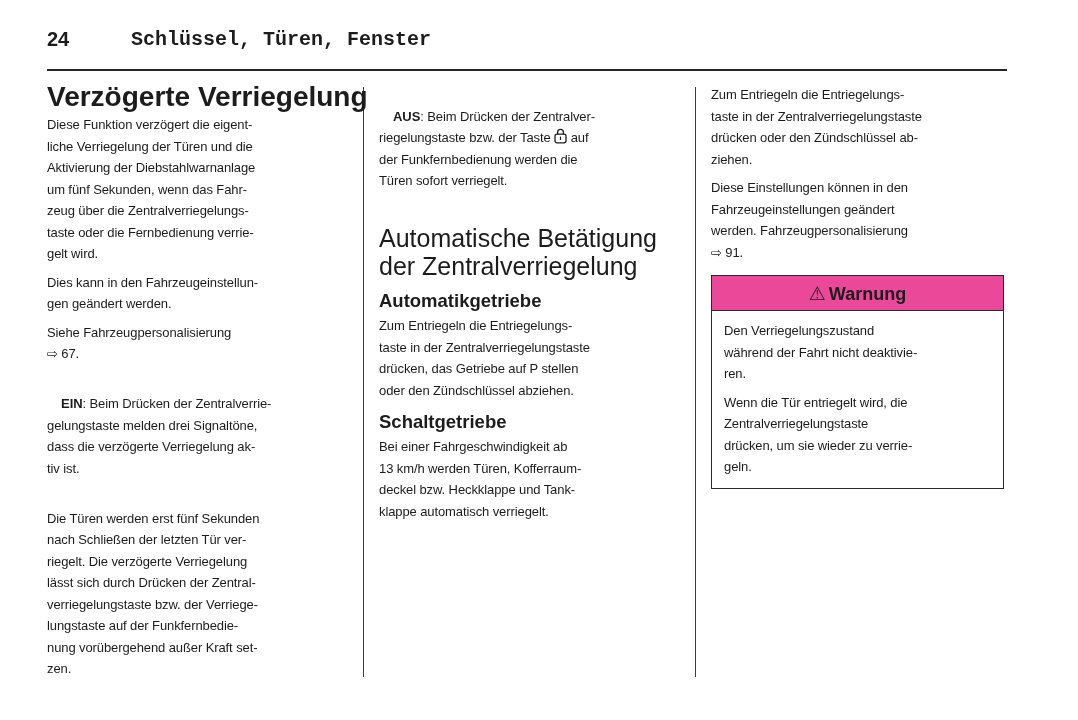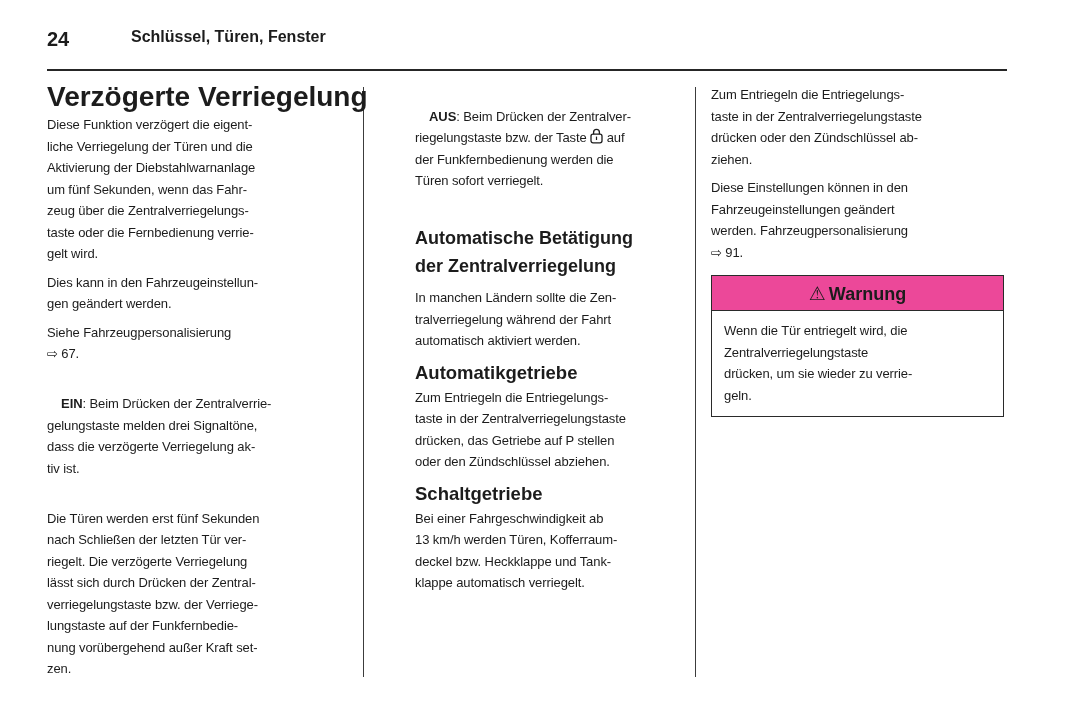--- a/index.html
+++ b/index.html
@@ -3,39 +3,39 @@
 <meta charset="utf-8">
 <style>
   html,body{margin:0;padding:0;}
   body{
     width:1078px;height:720px;position:relative;overflow:hidden;
     background:#ffffff;color:#1c1c1c;
     font-family:"Liberation Sans","DejaVu Sans",sans-serif;
   }
   .page-header{position:absolute;top:28px;left:0;width:1078px;height:30px;}
   .page-num{position:absolute;left:47px;top:0;font-size:20px;font-weight:bold;}
-  .page-title{position:absolute;left:131px;top:0;font-size:16px;font-weight:bold;}
+  .page-title{position:absolute;left:131px;top:0;font-size:20px;font-weight:bold;font-family:Liberation Mono, monospace;}
   .header-rule{position:absolute;left:47px;top:69px;width:960px;height:2px;background:#262626;}
   .col{position:absolute;top:84px;width:306px;}
   .col1{left:47px;}
-  .col2{left:379px;margin-left:36px;}
+  .col2{left:379px;}
   .col3{left:711px;width:298px;}
   .divider{position:absolute;top:87px;width:1px;height:590px;background:#3c3c3c;}
   .div1{left:363px;}
   .div2{left:695px;}
   p.body{
     font-size:13px;line-height:21.5px;margin:0 0 7px 0;
     white-space:pre;letter-spacing:-0.1px;
   }
   .lead{font-weight:bold;}
   h2.section{
     font-size:28px;line-height:25px;font-weight:bold;margin:0 0 5px 0;white-space:pre;
   }
   h2.section-big{
-    font-size:18px;line-height:27.5px;font-weight:bold;margin:12px 0 7px 0;white-space:pre;
+    font-size:25px;line-height:27.5px;font-weight:normal;margin:12px 0 7px 0;white-space:pre;
   }
   h3.sub{
     font-size:18.5px;line-height:23px;font-weight:bold;margin:9px 0 3px 0;white-space:pre;
   }
   .lock-svg{vertical-align:-2px;}
   .warning-box{
     margin-top:12px;border:1.5px solid #2a2a2a;width:291px;
   }
   .warning-head{
     border-bottom:1.5px solid #2a2a2a;text-align:center;
@@ -93,23 +93,20 @@
 riegelungstaste bzw. der Taste </span><svg class="lock-svg" width="13" height="16" viewBox="0 0 13 16">
         <rect x="1" y="6.2" width="11" height="8.6" rx="2" fill="none" stroke="#1c1c1c" stroke-width="1.3"></rect>
         <path d="M3.6 6.2 V4.2 a2.9 2.9 0 0 1 5.8 0 V6.2" fill="none" stroke="#1c1c1c" stroke-width="1.3"></path>
         <rect x="5.9" y="8.6" width="1.2" height="3.4" fill="#1c1c1c"></rect>
       </svg><span> auf
 der Funkfernbedienung werden die
 Türen sofort verriegelt.</span>
   </p>
   <h2 class="section-big">Automatische Betätigung
 der Zentralverriegelung</h2>
-  <p class="body">In manchen Ländern sollte die Zen-
-tralverriegelung während der Fahrt
-automatisch aktiviert werden.</p>
   <h3 class="sub">Automatikgetriebe</h3>
   <p class="body">Zum Entriegeln die Entriegelungs-
 taste in der Zentralverriegelungstaste
 drücken, das Getriebe auf P stellen
 oder den Zündschlüssel abziehen.</p>
   <h3 class="sub">Schaltgetriebe</h3>
   <p class="body">Bei einer Fahrgeschwindigkeit ab
 13 km/h werden Türen, Kofferraum-
 deckel bzw. Heckklappe und Tank-
 klappe automatisch verriegelt.</p>
@@ -122,19 +119,22 @@
 ziehen.</p>
   <p class="body">Diese Einstellungen können in den
 Fahrzeugeinstellungen geändert
 werden. Fahrzeugpersonalisierung
 ⇨ 91.</p>
   <div class="warning-box">
     <div class="warning-head" style="background: #ec4899;">
       <span class="warning-tri">⚠</span><span>Warnung</span>
     </div>
     <div class="warning-body">
+      <p class="body">Den Verriegelungszustand
+während der Fahrt nicht deaktivie-
+ren.</p>
       <p class="body">Wenn die Tür entriegelt wird, die
 Zentralverriegelungstaste
 drücken, um sie wieder zu verrie-
 geln.</p>
     </div>
   </div>
 </section>
 
 </body></html>

